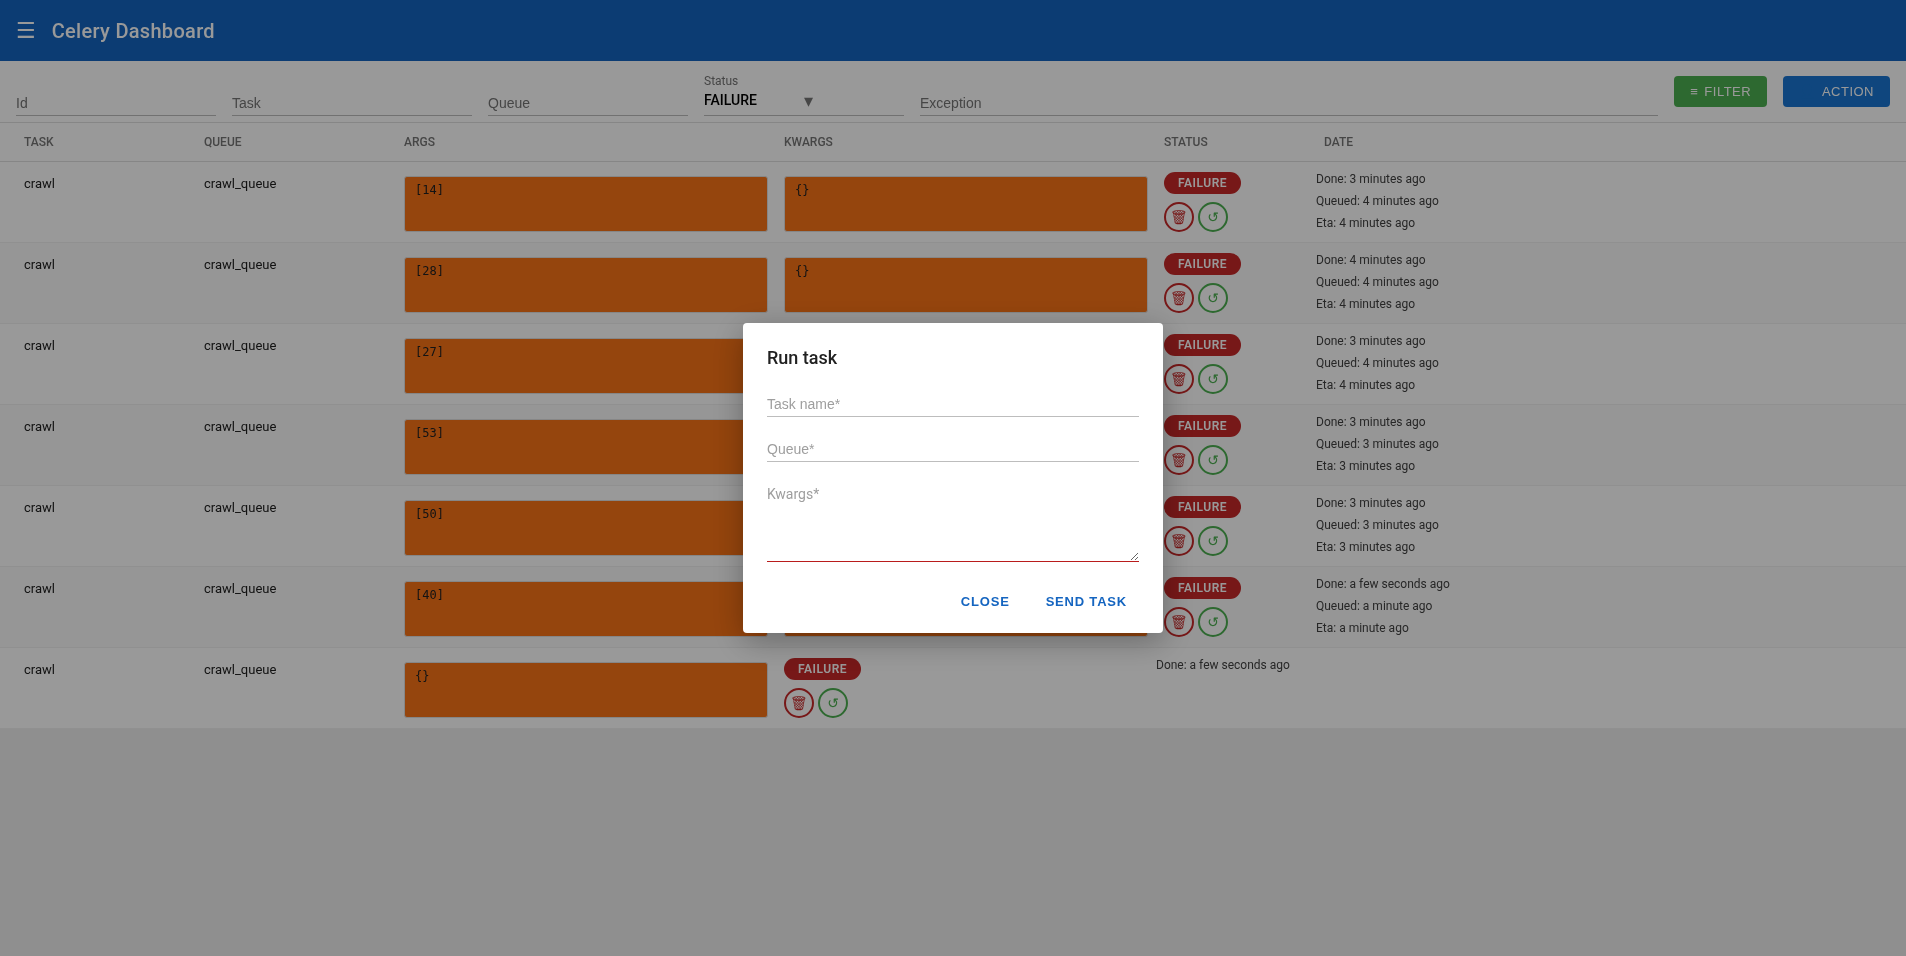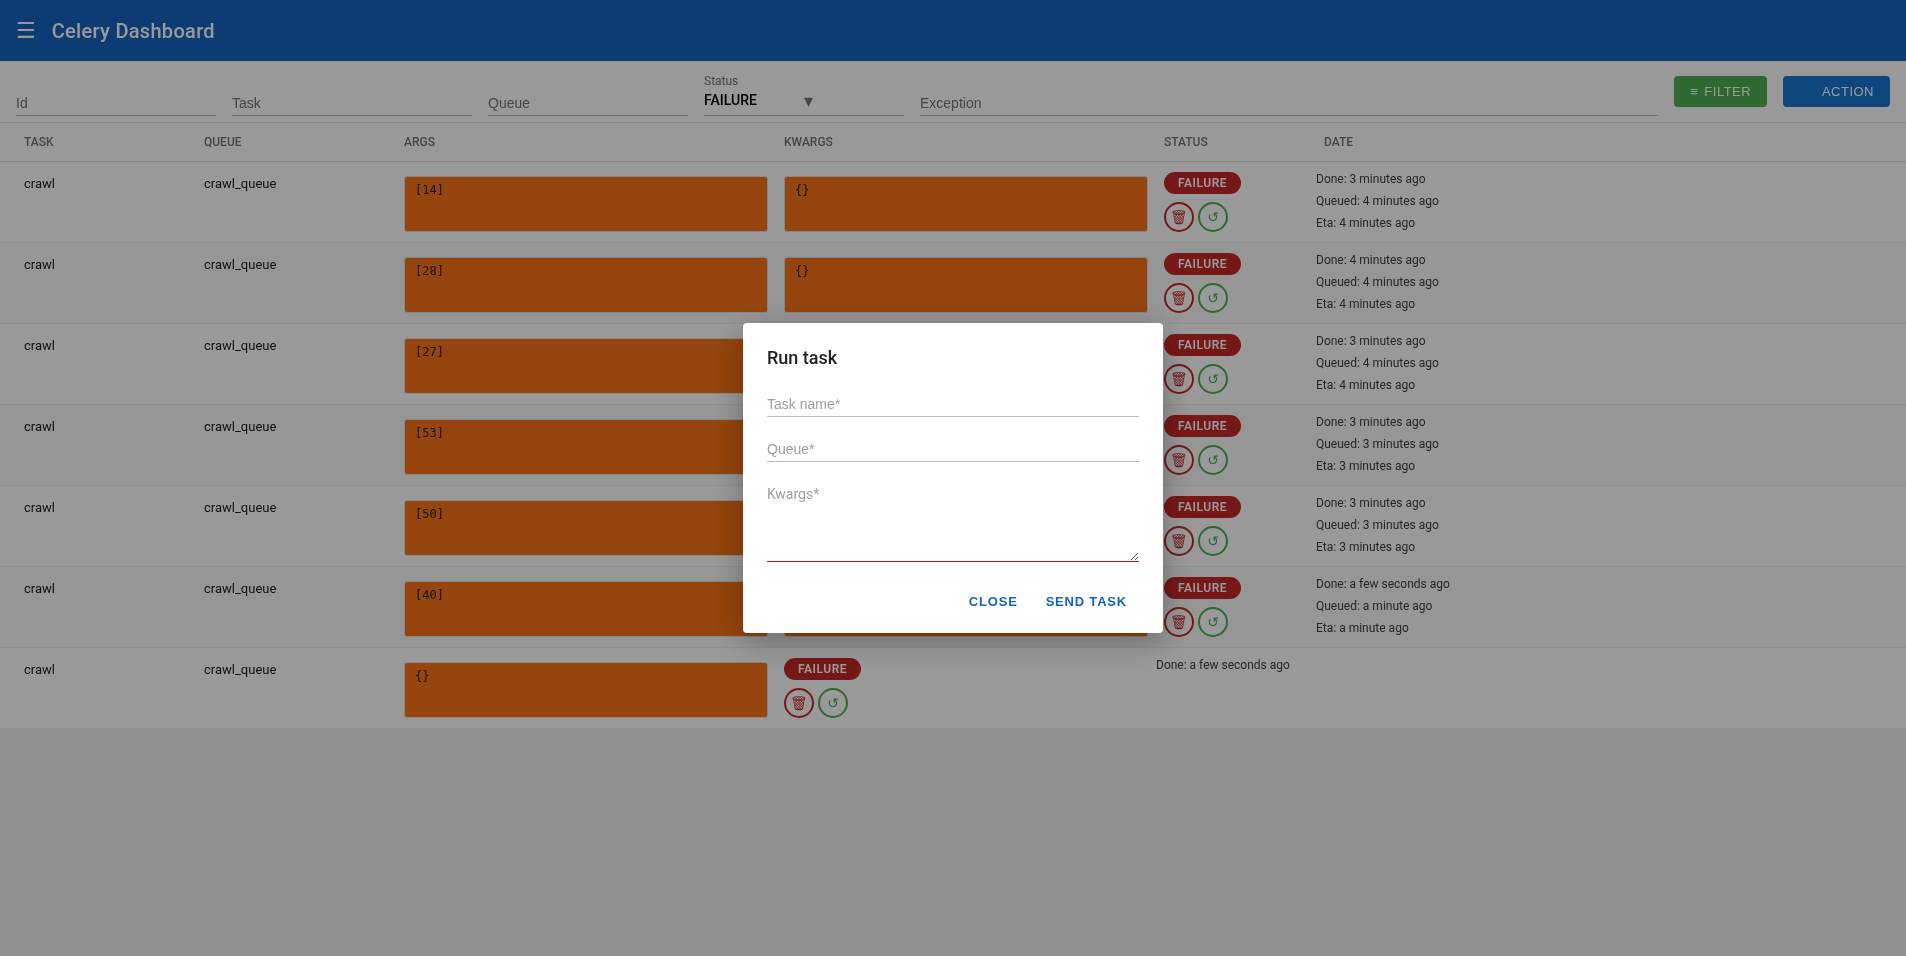--- a/index.html
+++ b/index.html
@@ -251,21 +251,21 @@
       background: transparent;
       color: #212121;
       resize: vertical;
       min-height: 80px;
       font-family: inherit;
     }
     .dialog-textarea::placeholder { color: #9e9e9e; }
     .dialog-actions {
       display: flex;
       justify-content: flex-end;
-      gap: 4px;
+      gap: 12px;
       margin-top: 16px;
     }
     .dialog-btn-close {
       background: none;
       border: none;
       color: #1565c0;
       font-size: 13px;
       font-weight: 600;
       letter-spacing: 0.8px;
       cursor: pointer;

